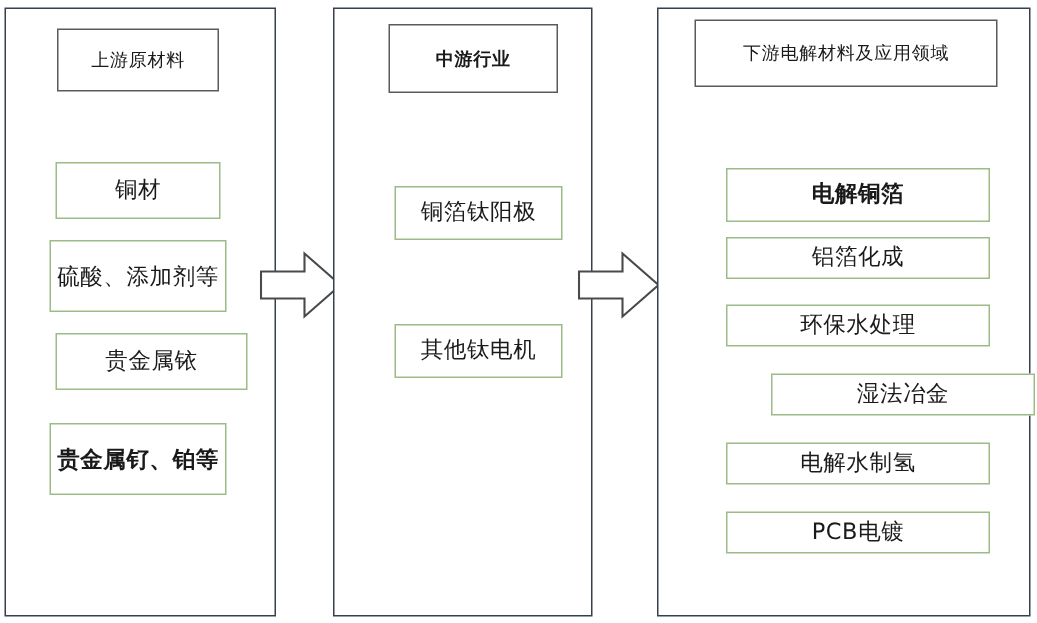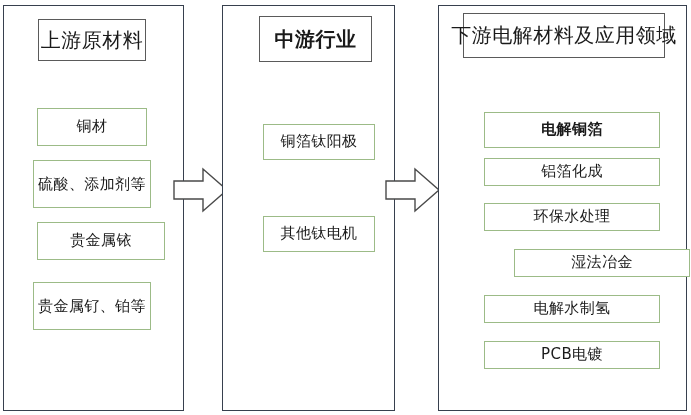--- a/index.html
+++ b/index.html
@@ -36,21 +36,21 @@
   
   .header-box {
     position: absolute;
     box-sizing: border-box;
     border: 1.5px solid #5a5a5a;
     background: #ffffff;
     display: flex;
     align-items: center;
     justify-content: center;
     color: #1a1a1a;
-    font-size: 20px;
+    font-size: 12px;
     letter-spacing: 0.5px;
     white-space: nowrap;
   }
   #hdr-upstream   { left: 38px;  top: 19px; width: 108px; height: 42px; }
   #hdr-midstream  { left: 259px; top: 16px; width: 113px; height: 46px; font-weight: bold; }
   #hdr-downstream { left: 463px; top: 13px; width: 202px; height: 45px; }
 
   
   .item-box {
     position: absolute;
@@ -65,21 +65,21 @@
     font-size: 15px;
     line-height: 1.18;
     letter-spacing: 0.4px;
   }
   .item-box.two-line { line-height: 1.12; }
 
   
   #up-item-0 { left: 37px; top: 108px; width: 110px; height: 38px; }
   #up-item-1 { left: 33px; top: 160px; width: 118px; height: 48px; }
   #up-item-2 { left: 37px; top: 222px; width: 128px; height: 38px; }
-  #up-item-3 { left: 33px; top: 282px; width: 118px; height: 48px; }
+  #up-item-3 { left: 33px; top: 282px; width: 118px; height: 48px; font-weight: bold; }
 
   
   #mid-item-0 { left: 263px; top: 124px; width: 112px; height: 36px; }
   #mid-item-1 { left: 263px; top: 216px; width: 112px; height: 36px; }
 
   
   #down-item-0 { left: 484px; top: 112px; width: 176px; height: 36px; font-weight: bold; }
   #down-item-1 { left: 484px; top: 158px; width: 176px; height: 28px; }
   #down-item-2 { left: 484px; top: 203px; width: 176px; height: 28px; }
   #down-item-3 { left: 484px; top: 249px; width: 176px; height: 28px; margin-left: 30px; }

